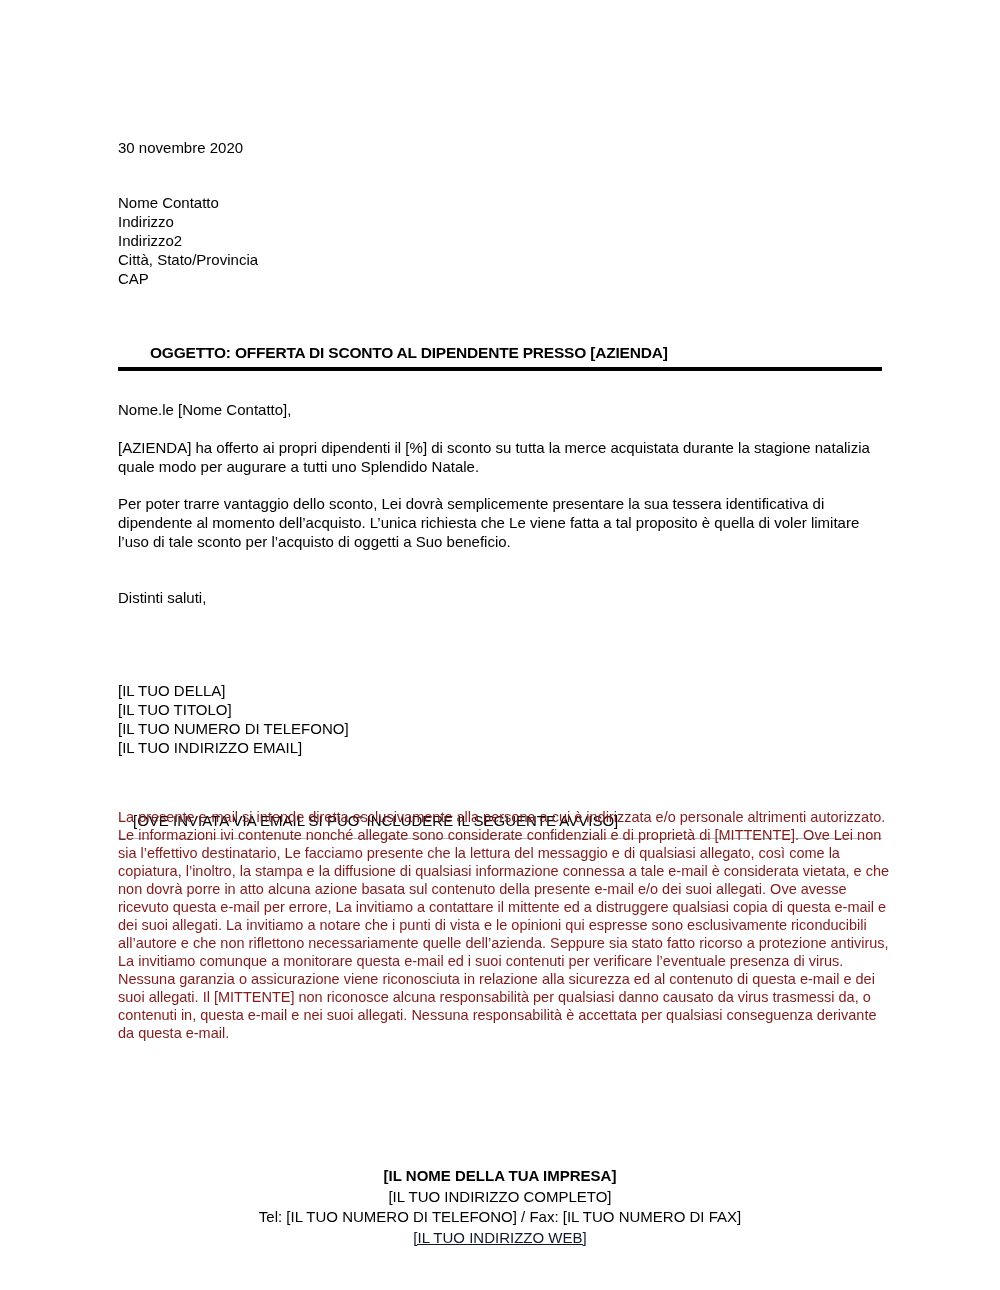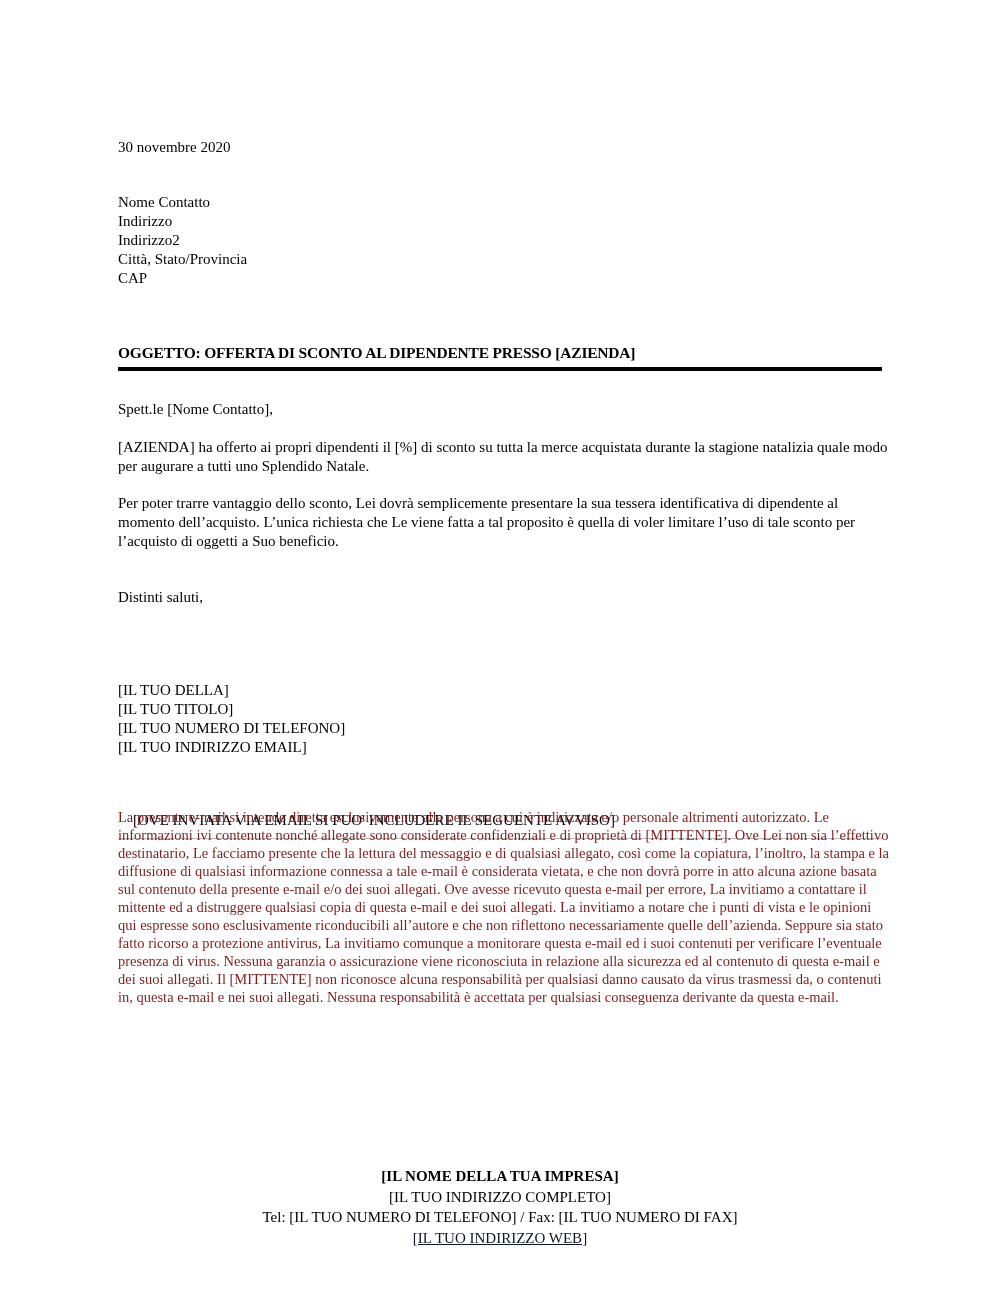--- a/index.html
+++ b/index.html
@@ -1,33 +1,34 @@
 <!DOCTYPE html>
 <html><head>
 <meta charset="utf-8">
 <style>
   html, body { margin: 0; padding: 0; background: #ffffff; }
   .page {
     position: relative;
     width: 1000px;
     height: 1290px;
     background: #ffffff;
-    font-family: Liberation Serif, serif;
+    font-family: Liberation Sans, sans-serif;
     color: #000000;
     overflow: hidden;
   }
   .t { position: absolute; left: 118px; font-size: 15px; line-height: 19px; }
   .date { top: 138px; }
   .recipient { top: 193px; }
   .subject {
     top: 343px;
     font-weight: bold;
     font-size: 15.5px;
     letter-spacing: -0.2px;
     white-space: nowrap;
+    margin-left: 32px;
   }
   .rule-thick {
     position: absolute; left: 118px; top: 367px;
     width: 764px; height: 4px; background: #000000;
   }
   .salutation { top: 400px; }
   .para { width: 772px; }
   .p1 { top: 438px; }
   .p2 { top: 494px; }
   .closing { top: 588px; }
@@ -62,21 +63,21 @@
     <div>Nome Contatto</div>
     <div>Indirizzo</div>
     <div>Indirizzo2</div>
     <div>Città, Stato/Provincia</div>
     <div>CAP</div>
   </div>
 
   <div class="t subject">OGGETTO: OFFERTA DI SCONTO AL DIPENDENTE PRESSO [AZIENDA]</div>
   <div class="rule-thick"></div>
 
-  <div class="t salutation">Spett.le [Nome Contatto],</div>
+  <div class="t salutation">Nome.le [Nome Contatto],</div>
 
   <div class="t para p1">[AZIENDA] ha offerto ai propri dipendenti il [%] di sconto su tutta la merce acquistata durante la stagione natalizia quale modo per augurare a tutti uno Splendido Natale.</div>
   <div class="t para p2">Per poter trarre vantaggio dello sconto, Lei dovrà semplicemente presentare la sua tessera identificativa di dipendente al momento dell’acquisto. L’unica richiesta che Le viene fatta a tal proposito è quella di voler limitare l’uso di tale sconto per l’acquisto di oggetti a Suo beneficio.</div>
 
   <div class="t closing">Distinti saluti,</div>
 
   <div class="t signature">
     <div>[IL TUO DELLA]</div>
     <div>[IL TUO TITOLO]</div>
     <div>[IL TUO NUMERO DI TELEFONO]</div>

